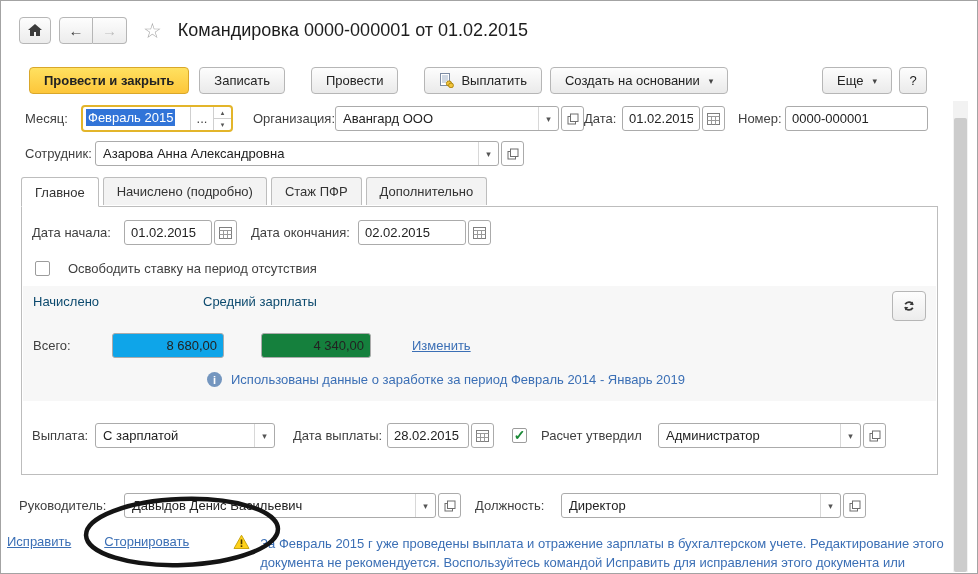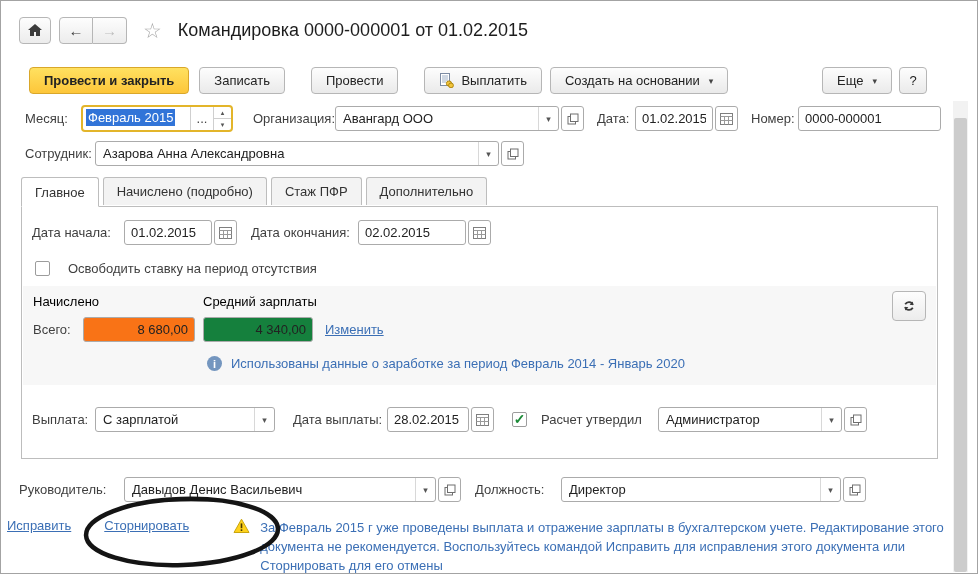--- a/index.html
+++ b/index.html
@@ -67,21 +67,21 @@
       border:1px solid #bdbdbd;border-bottom:none;border-radius:3px 3px 0 0;background:#f3f3f3;cursor:pointer;white-space:nowrap;}
   .tab.active{background:#fff;border-bottom:1px solid #fff;height:28px;}
   .panel{width:917px;margin-left:20px;border:1px solid #bdbdbd;background:#fff;box-sizing:border-box;
       padding:13px 0 26px;position:relative;z-index:1;}
   .prow{display:flex;align-items:center;}
   .dates-row{margin-left:10px;}
   .cb-row{margin-top:16px;margin-left:13px;}
   .cb{width:15px;height:15px;border:1px solid #9c9c9c;border-radius:2px;background:#fff;box-sizing:border-box;cursor:pointer;}
   .cb.checked::before{content:"\2713";display:block;text-align:center;color:#1b8a37;font-weight:bold;font-size:14px;line-height:12px;}
   .calc-box{margin:10px 1px 0;background:#f7f7f7;padding:8px 10px 14px;position:relative;}
-  .green{color:#000000;}
+  .green{color:#0c4a6e;}
   .link{color:#3b6fb5;text-decoration:underline;cursor:pointer;white-space:nowrap;}
   .blue-note{color:#3b6fb5;}
   .refresh-btn{position:absolute;right:10px;top:5px;width:34px;height:30px;border-radius:4px;}
   .info-row{display:flex;align-items:center;margin-top:14px;margin-left:174px;}
   .info-ico{width:15px;height:15px;border-radius:50%;background:#7496bf;color:#fff;display:inline-flex;
       align-items:center;justify-content:center;font-size:11px;font-weight:bold;margin-right:9px;}
   .info-ico::before{content:"i";}
   .pay-row{margin-top:22px;margin-left:10px;}
   
   .mgr-row{margin-top:18px;padding-left:18px;display:flex;align-items:center;}
@@ -162,21 +162,21 @@
       <span class="dd"></span>
     </span>
     <span class="sq-btn">
       <span>
         <svg width="12" height="12" viewBox="0 0 12 12">
             <rect x="1" y="3.5" width="7.5" height="7.5" fill="#fff" stroke="#6e6e6e"></rect>
             <rect x="3.5" y="1" width="7.5" height="7.5" fill="#fff" stroke="#6e6e6e"></rect>
           </svg>
       </span>
     </span>
-    <span class="lbl" style="margin-left:13px;width:38px;">Дата:</span>
+    <span class="lbl" style="width:38px;">Дата:</span>
     <input class="input" style="width: 78px;" value="01.02.2015">
     <span class="sq-btn">
       <span>
         <svg width="13" height="12" viewBox="0 0 13 12">
             <rect x="0.5" y="0.5" width="12" height="11" fill="#fff" stroke="#7f7f7f"></rect>
             <path d="M0.5 3.5h12M4.5 3.5v8M8.5 3.5v8M0.5 7.5h12" stroke="#9a9a9a"></path>
           </svg>
       </span>
     </span>
     <span class="lbl" style="margin-left:13px;width:47px;">Номер:</span>
@@ -244,29 +244,29 @@
       <button class="icon-btn refresh-btn">
         <span>
           <svg width="14" height="14" viewBox="0 0 14 14" fill="none">
             <path d="M3.2 5.2A4.3 4.3 0 0 1 11 6" stroke="#3a3a3a" stroke-width="1.7"></path>
             <path d="M11 2.5V6H7.6z" fill="#3a3a3a"></path>
             <path d="M10.8 8.8A4.3 4.3 0 0 1 3 8" stroke="#3a3a3a" stroke-width="1.7"></path>
             <path d="M3 11.5V8h3.4z" fill="#3a3a3a"></path>
           </svg>
         </span>
       </button>
-      <div class="prow" style="margin-top:8px;">
+      <div class="prow" style="margin-top:24px;gap:29px;">
         <span class="lbl" style="width:50px;">Всего:</span>
-        <input class="input num" style="width: 112px; background: #f97316;" value="8 680,00">
+        <input class="input num" style="width: 112px; background: #0ea5e9;" value="8 680,00">
         <input class="input num" style="width: 110px; margin-left: 8px; background: #15803d;" value="4 340,00">
         <span class="link" style="margin-left:12px;">Изменить</span>
       </div>
       <div class="info-row">
         <span class="info-ico"></span>
-        <span class="blue-note">Использованы данные о заработке за период Февраль 2014 - Январь 2020</span>
+        <span class="blue-note">Использованы данные о заработке за период Февраль 2014 - Январь 2019</span>
       </div>
     </div>
 
     <div class="prow pay-row">
       <span class="lbl" style="width:55px;">Выплата:</span>
       <span class="field combo" style="width:180px;margin-left:8px;">
         <span class="txt">С зарплатой</span>
         <span class="dd"></span>
       </span>
       <span class="lbl" style="margin-left:18px;width:88px;">Дата выплаты:</span>
@@ -274,21 +274,21 @@
       <span class="sq-btn">
         <span>
           <svg width="13" height="12" viewBox="0 0 13 12">
               <rect x="0.5" y="0.5" width="12" height="11" fill="#fff" stroke="#7f7f7f"></rect>
               <path d="M0.5 3.5h12M4.5 3.5v8M8.5 3.5v8M0.5 7.5h12" stroke="#9a9a9a"></path>
             </svg>
         </span>
       </span>
       <span class="cb checked" style="margin-left:18px;"></span>
       <span class="lbl" style="margin-left:14px;width:95px;">Расчет утвердил</span>
-      <span class="field combo" style="width:184px;margin-left:22px;">
+      <span class="field combo" style="width:203px;margin-left:22px;">
         <span class="txt">Администратор</span>
         <span class="dd"></span>
       </span>
       <span class="sq-btn">
         <span>
           <svg width="12" height="12" viewBox="0 0 12 12">
               <rect x="1" y="3.5" width="7.5" height="7.5" fill="#fff" stroke="#6e6e6e"></rect>
               <rect x="3.5" y="1" width="7.5" height="7.5" fill="#fff" stroke="#6e6e6e"></rect>
             </svg>
         </span>

